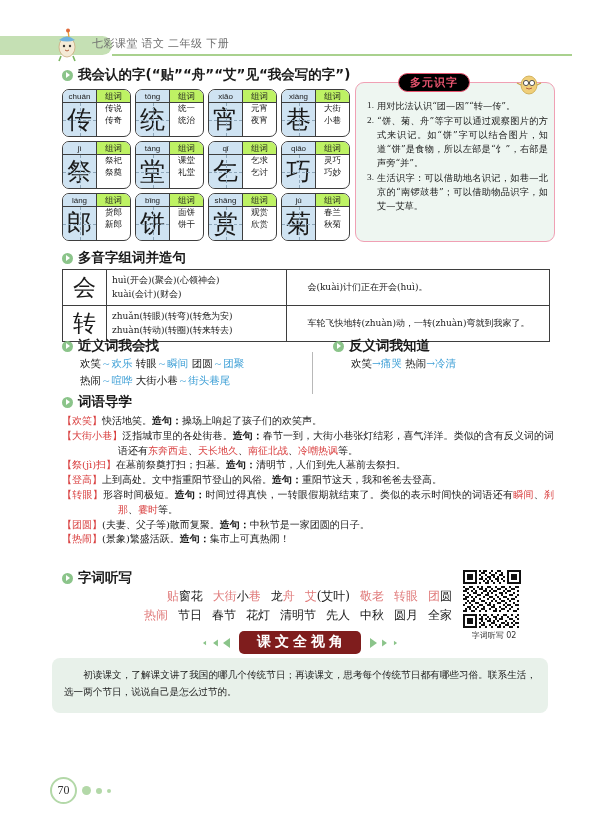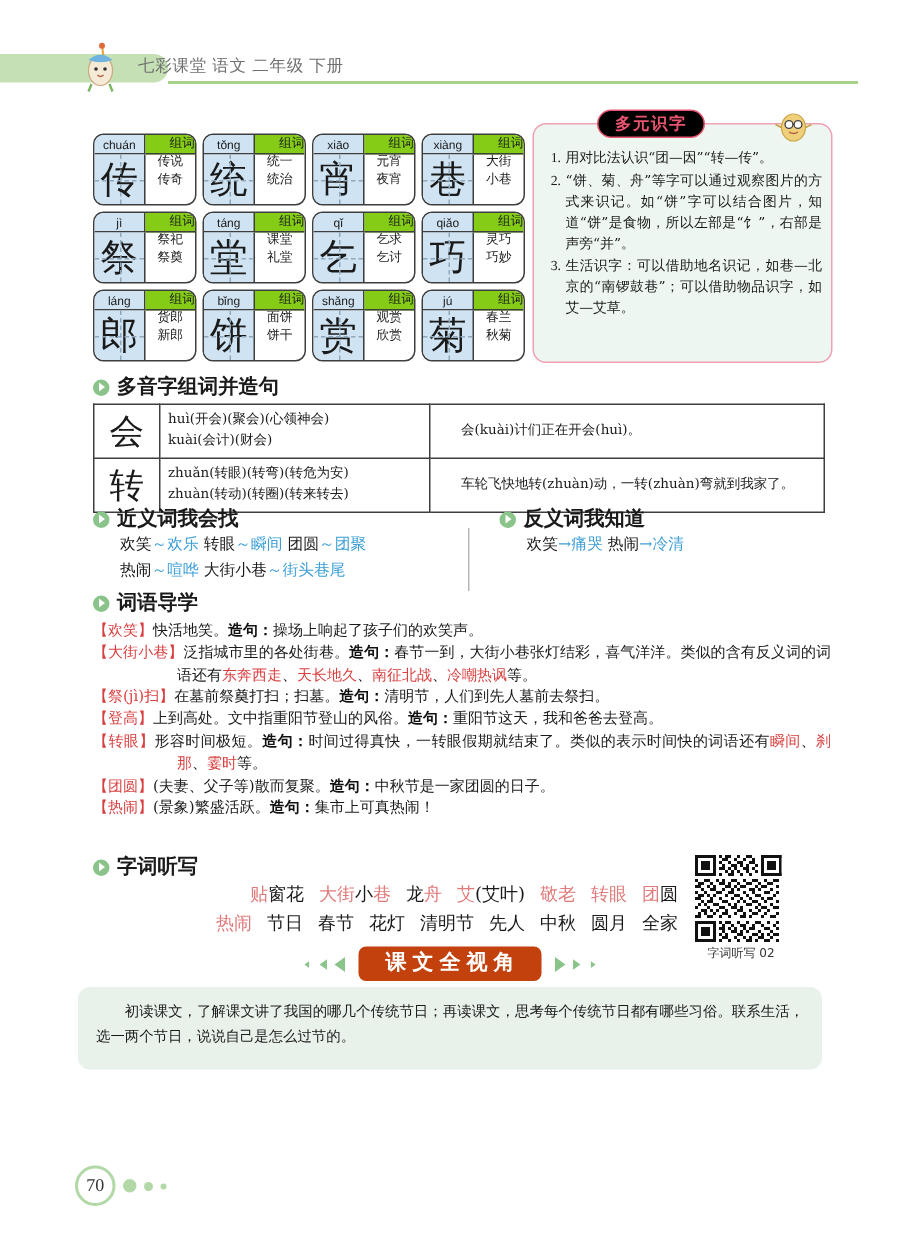--- a/index.html
+++ b/index.html
@@ -62,22 +62,22 @@
   }
   .card-top { display:flex; height:13px; flex:none; }
   .c-pinyin {
     width:34px; background:#cfe3f2; border-right:1px solid #3e3e3e;
     border-bottom:1px solid #3e3e3e;
     font-size:8px; color:#1a1a1a; text-align:center; line-height:13px;
     font-family:Liberation Sans, sans-serif;
     overflow:hidden; white-space:nowrap;
   }
   .c-zuci {
-    flex:1; background:#84cc16; border-bottom:1px solid #3e3e3e;
-    font-size:8.5px; color:#1a1a1a; text-align:right; line-height:13px;
+    flex:1; background:#bef264; border-bottom:1px solid #3e3e3e;
+    font-size:8.5px; color:#1a1a1a; text-align:center; line-height:13px;
     font-family:"DejaVu Sans","Liberation Sans",sans-serif;
   }
   .card-bot { display:flex; flex:1; }
   .c-glyph {
     position:relative; width:34px; background:#cfe3f2;
     border-right:1px solid #3e3e3e;
     display:flex; align-items:center; justify-content:center;
     font-size:25px; color:#1a1a1a; line-height:1;
     font-family:"DejaVu Sans","Liberation Sans",sans-serif;
   }
@@ -179,21 +179,21 @@
   .banner {
     position:absolute; left:0; top:631px; width:600px;
     display:flex; align-items:center; justify-content:center; gap:4px;
   }
   .tri { width:0;height:0;border-top:5px solid transparent;border-bottom:5px solid transparent; }
   .tri-l { border-right:7px solid #8bc48a; }
   .tri-r { border-left:7px solid #8bc48a; }
   .tri-s { transform:scale(.7); }
   .tri-xs { transform:scale(.45); }
   .banner-pill {
-    background:#c2410c; color:#fff; font-weight:bold;
+    background:#7f1d1d; color:#fff; font-weight:bold;
     font-size:14px; letter-spacing:4px; padding:2px 14px 3px 18px;
     border-radius:5px; margin:0 5px;
     font-family:Liberation Mono, monospace;
   }
 
   
   .note {
     position:absolute; left:52px; top:658px; width:496px; height:55px;
     background:#e8f1ea; border-radius:8px; padding:9px 12px;
   }
@@ -229,20 +229,26 @@
       <ellipse cx="15" cy="19" rx="8" ry="10" fill="#f4ead6" stroke="#caa97e" stroke-width=".8"></ellipse>
       <path d="M7 12 Q15 5 23 12 Q15 15 7 12Z" fill="#6fb3e0"></path>
       <circle cx="12" cy="18" r="1.2" fill="#333"></circle>
       <circle cx="18" cy="18" r="1.2" fill="#333"></circle>
       <path d="M13 22 Q15 24 17 22" stroke="#b5603f" stroke-width="1" fill="none"></path>
       <path d="M9 28 L7 33 M21 28 L23 33" stroke="#7bb661" stroke-width="1.6" fill="none"></path>
     </svg>
     <div class="hdr-text">七彩课堂  语文  二年级  下册</div>
   </div>
 
+  <div class="sec" style="left:62px; top:66px;">
+    <div class="sec-title">
+      <span class="bullet"></span>
+      <span>我会认的字(“贴”“舟”“艾”见“我会写的字”)</span>
+    </div>
+  </div>
 
   <div class="cards" id="cards-root">
       <div class="card-row">
         <div class="card">
           <div class="card-top">
             <div class="c-pinyin">chuán</div>
             <div class="c-zuci">组词</div>
           </div>
           <div class="card-bot">
             <div class="c-glyph">传</div>

